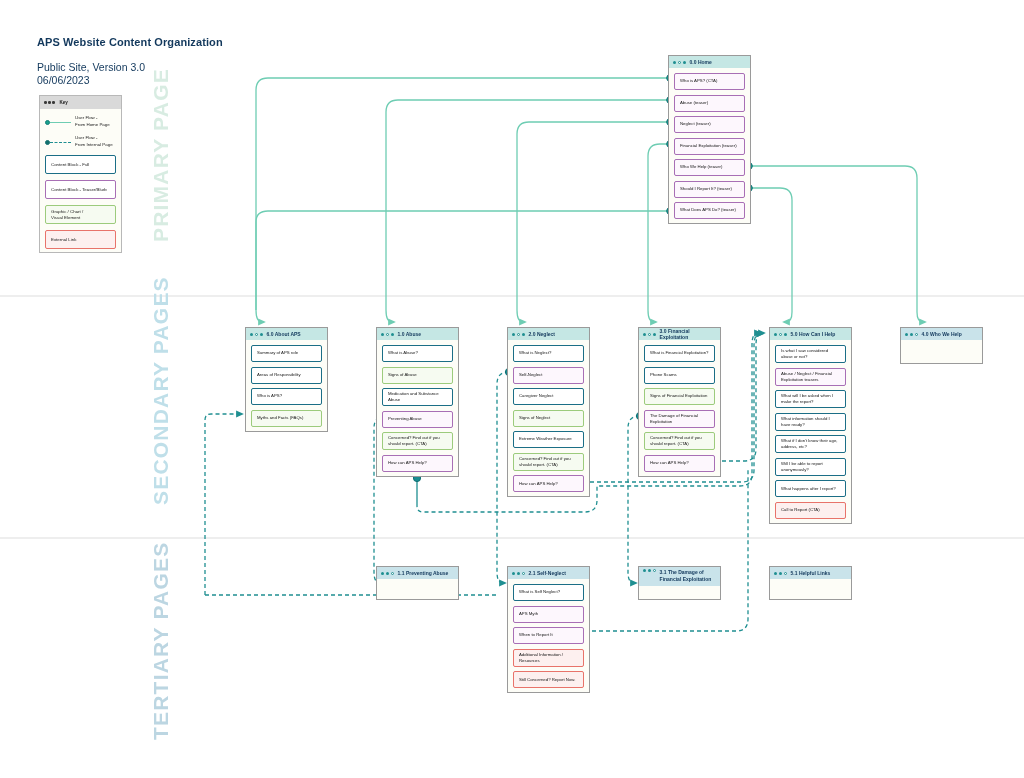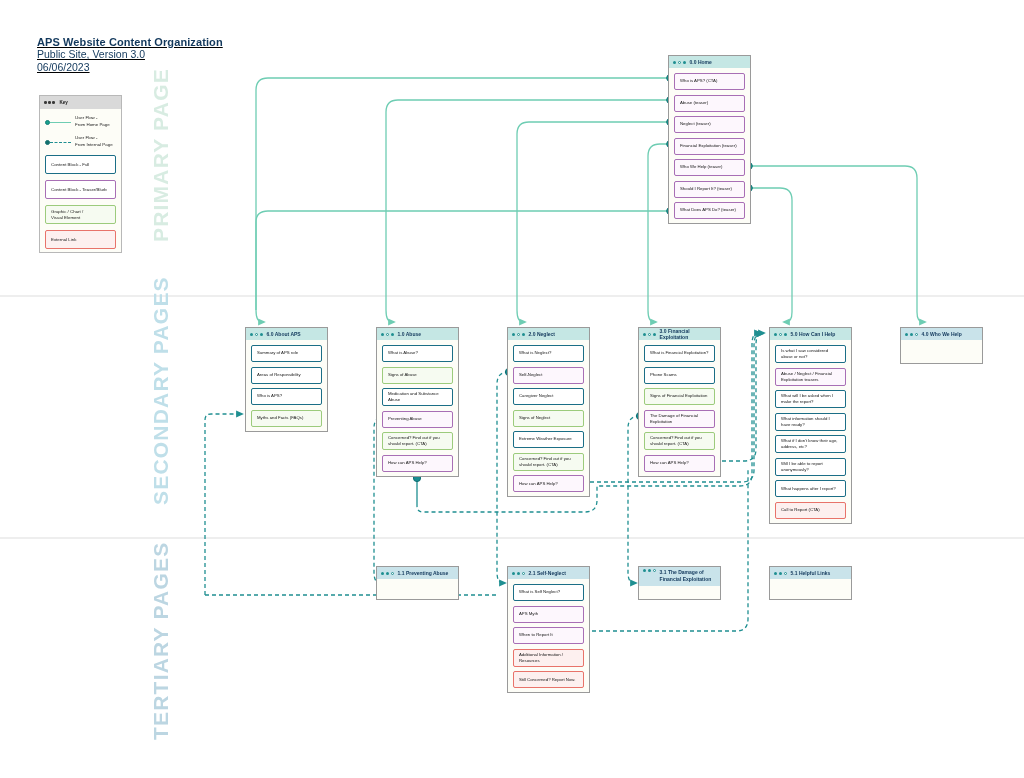--- a/index.html
+++ b/index.html
@@ -4,23 +4,23 @@
 <style>
   html,body{margin:0;padding:0;}
   body{
     width:1024px;height:778px;background:#ffffff;
     font-family:"Liberation Sans", sans-serif;
     position:relative;overflow:hidden;
   }
   #canvas{position:absolute;inset:0;width:1024px;height:778px;}
 
   
-  .title-block{position:absolute;left:37px;top:36px;text-decoration:underline;}
+  .title-block{position:absolute;left:37px;top:36px;}
   .title-main{font-size:11px;font-weight:bold;color:#12385c;letter-spacing:.1px;}
-  .title-sub{font-size:10.5px;color:#12385c;margin-top:0;}
+  .title-sub{font-size:10.5px;color:#12385c;margin-top:13px;}
   .title-date{font-size:10.5px;color:#12385c;margin-top:1px;}
 
   
   .key-box{position:absolute;left:39px;top:95px;width:83px;height:158px;
     background:#fdfdf7;border:1px solid #b8b8b8;box-sizing:border-box;}
   .key-head{height:13px;background:#d9d9d9;display:flex;align-items:center;padding:0 4px;gap:3px;}
   .key-dots{display:flex;gap:1.5px;}
   .key-dots i{width:2.5px;height:2.5px;border-radius:50%;background:#3a3a3a;display:block;}
   .key-title{font-size:4.6px;font-weight:bold;color:#222;margin-left:2px;}
   .key-body{padding:6px 5px 0 5px;}

